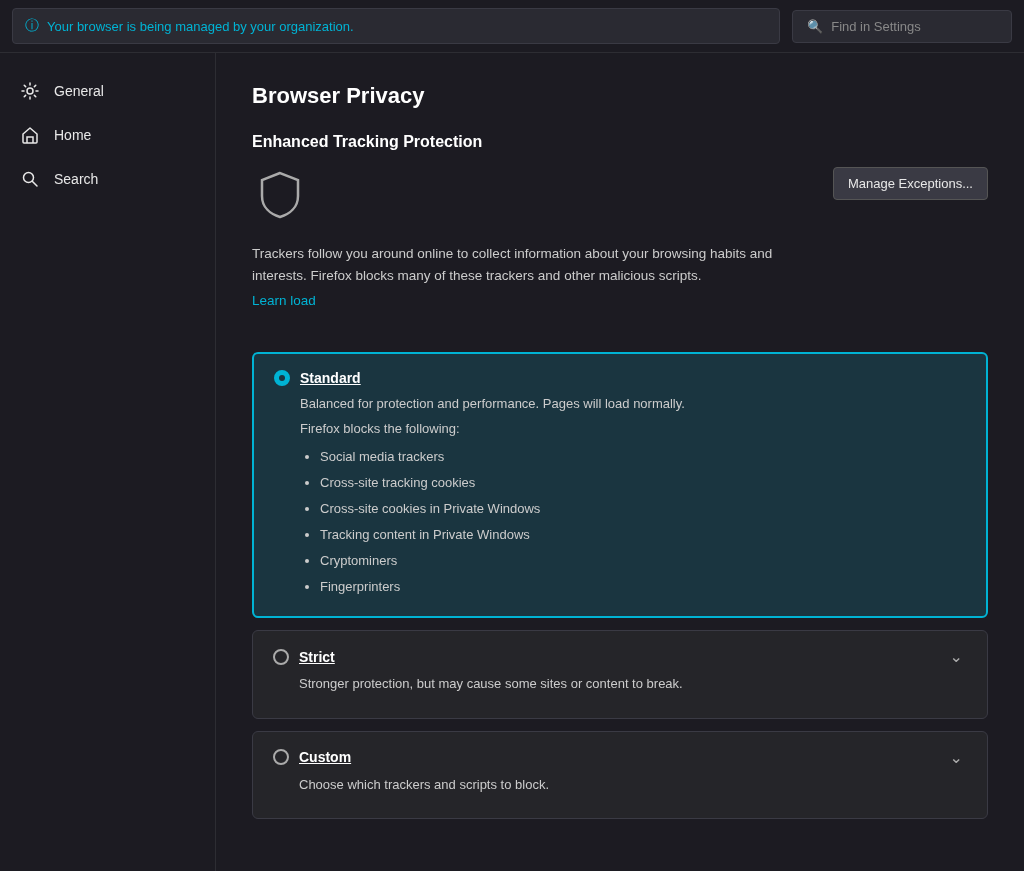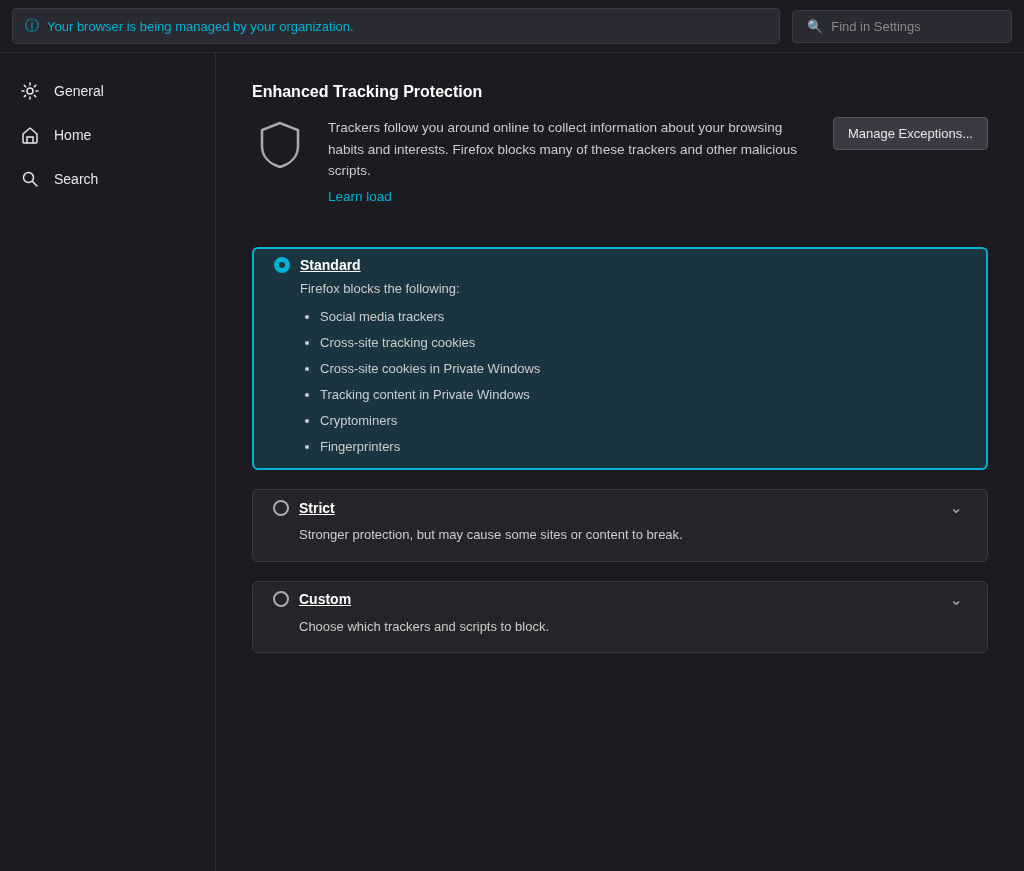--- a/index.html
+++ b/index.html
@@ -120,20 +120,21 @@
       color: #ffffff;
       margin-bottom: 16px;
     }
 
     
     .tracking-desc {
       display: flex;
       align-items: flex-start;
       gap: 20px;
       margin-bottom: 20px;
+      flex-direction: column;
     }
     .shield-icon-wrap {
       width: 56px;
       height: 56px;
       flex-shrink: 0;
       display: flex;
       align-items: center;
       justify-content: center;
     }
     .tracking-desc-text {
@@ -165,22 +166,22 @@
       display: flex;
       align-items: flex-start;
       gap: 16px;
       margin-bottom: 20px;
     }
 
     
     .option-card {
       border: 1px solid #3a3a44;
       border-radius: 6px;
-      padding: 8px 20px;
-      margin-bottom: 19px;
+      padding: 16px 20px;
+      margin-bottom: 12px;
       cursor: pointer;
       background: #252529;
     }
     .option-card.selected {
       border: 2px solid #00b3d4;
       background: #1a3540;
     }
     .option-card-header {
       display: flex;
       align-items: center;
@@ -313,20 +314,21 @@
       </span>
       <span class="sidebar-label">Search</span>
     </div>
 
 
 
   </nav>
 
   <main class="content">
 
+    <h1 class="page-title">Browser Privacy</h1>
 
     <h2 class="section-title">Enhanced Tracking Protection</h2>
 
     <div class="tracking-header-row">
       <div class="tracking-desc">
         <div class="shield-icon-wrap">
           <svg width="52" height="52" viewBox="0 0 52 52" fill="none">
             <path d="M26 4L8 11v16c0 11 8 18 18 21 10-3 18-10 18-21V11L26 4z" stroke="#aaa" stroke-width="2.5" fill="none"></path>
           </svg>
         </div>
@@ -337,20 +339,21 @@
         </div>
       </div>
       <button class="manage-exceptions-btn">Manage Exceptions...</button>
     </div>
 
     <div class="option-card selected">
       <div class="option-card-header">
         <div class="radio-circle selected"></div>
         <span class="option-label">Standard</span>
       </div>
+      <div class="option-desc">Balanced for protection and performance. Pages will load normally.</div>
       <div class="option-blocks-text">Firefox blocks the following:</div>
       <ul class="option-list">
         <li>Social media trackers</li>
         <li>Cross-site tracking cookies</li>
         <li>Cross-site cookies in Private Windows</li>
         <li>Tracking content in Private Windows</li>
         <li>Cryptominers</li>
         <li>Fingerprinters</li>
       </ul>
     </div>

